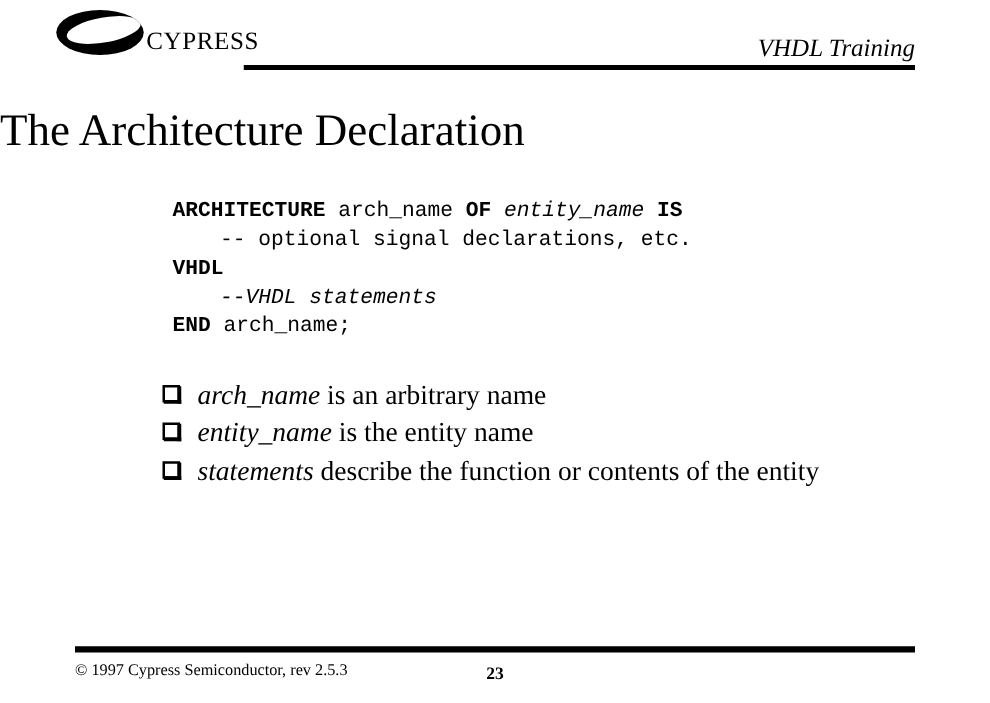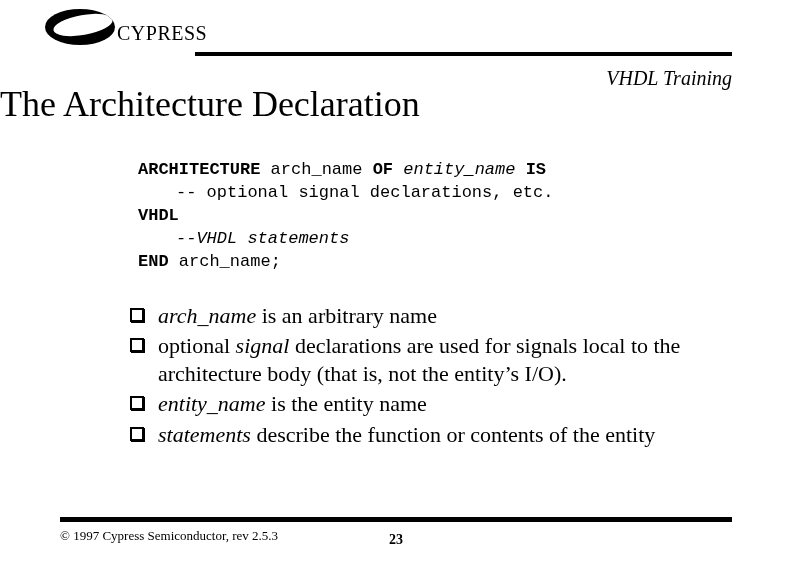--- a/index.html
+++ b/index.html
@@ -14,21 +14,21 @@
   .header {
     position: relative;
     height: 55px;
     padding: 0 30px;
   }
   .logo-cypress {
     position: absolute;
     left: 45px;
     top: 8px;
     display: flex;
-    align-items: center;
+    align-items: flex-start;
     gap: 4px;
   }
   .logo-oval {
     width: 70px;
     height: 36px;
     background: #000;
     border-radius: 50%;
     position: relative;
     overflow: hidden;
   }
@@ -51,21 +51,20 @@
     margin-left: -2px;
     margin-top: 14px;
   }
   .header-right {
     position: absolute;
     right: 60px;
     top: 28px;
     font-style: italic;
     font-family: "Times New Roman", serif;
     font-size: 20px;
-    margin-top: 39px;
   }
   .header-rule {
     position: absolute;
     left: 195px;
     right: 60px;
     top: 52px;
     height: 4px;
     background: #000;
   }
   .title {
@@ -210,24 +209,20 @@
   </div>
 </div>
 
 <div class="bullets">
   <div class="bullet-row">
     <div class="bullet-box"></div>
     <div class="bullet-text"><span class="it">arch_name</span><span> is an arbitrary name</span></div>
   </div>
   <div class="bullet-row">
     <div class="bullet-box"></div>
-    <div class="bullet-text"><span>optional </span><span class="it">signal</span><span> declarations are used for signals local to the architecture body (that is, not the entity’s I/O).</span></div>
-  </div>
-  <div class="bullet-row">
-    <div class="bullet-box"></div>
     <div class="bullet-text"><span class="it">entity_name</span><span> is the entity name</span></div>
   </div>
   <div class="bullet-row">
     <div class="bullet-box"></div>
     <div class="bullet-text"><span class="it">statements</span><span> describe the function or contents of the entity</span></div>
   </div>
 </div>
 
 <div class="footer">
   <div class="footer-rule"></div>

